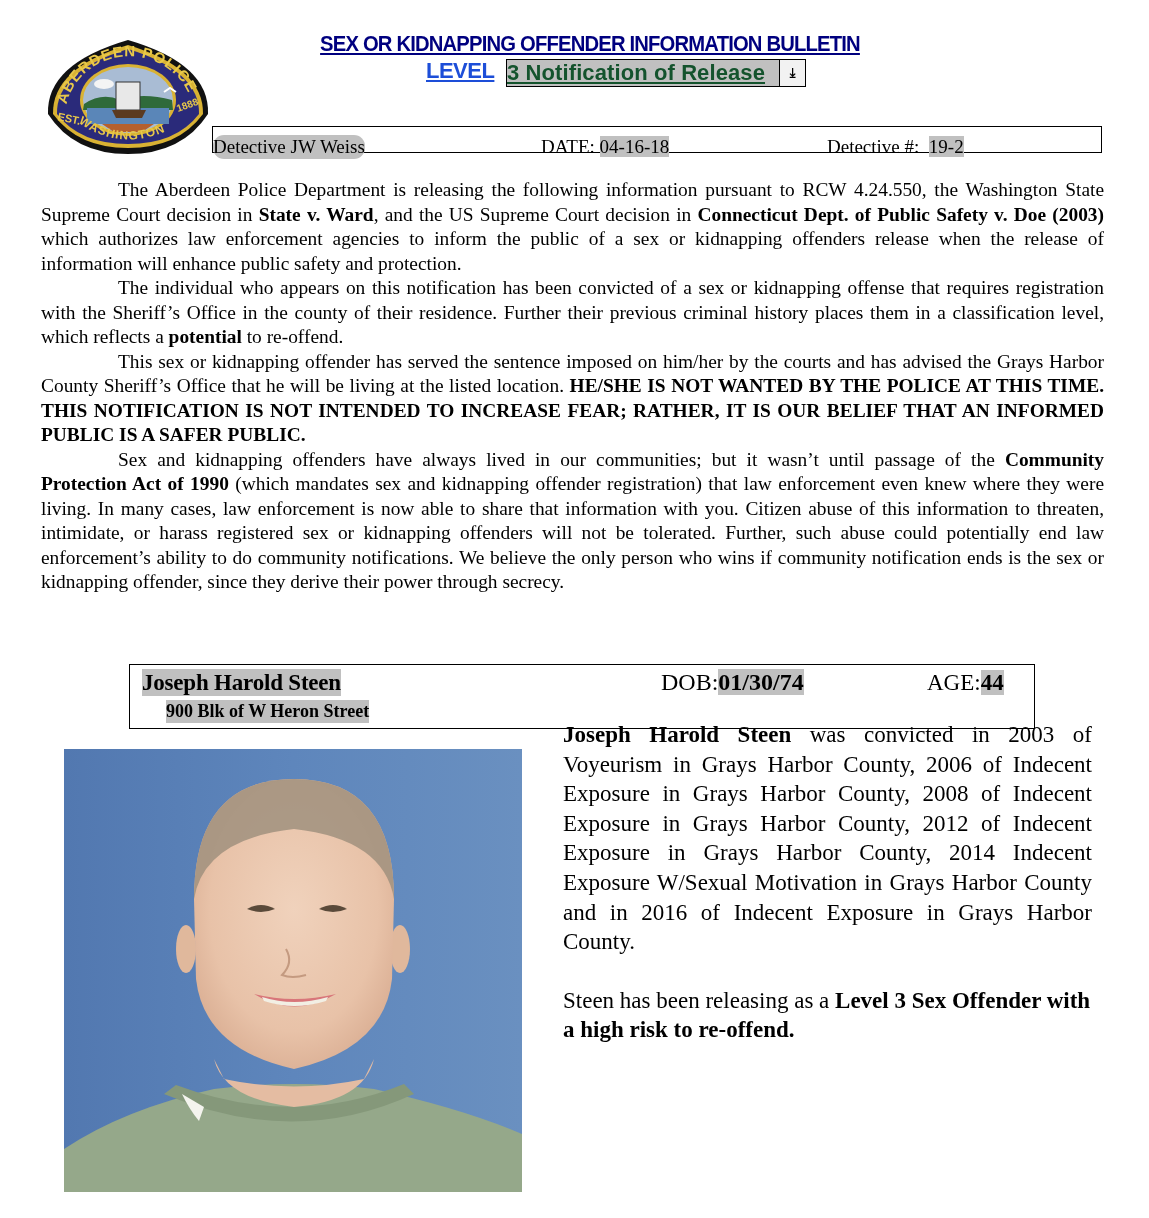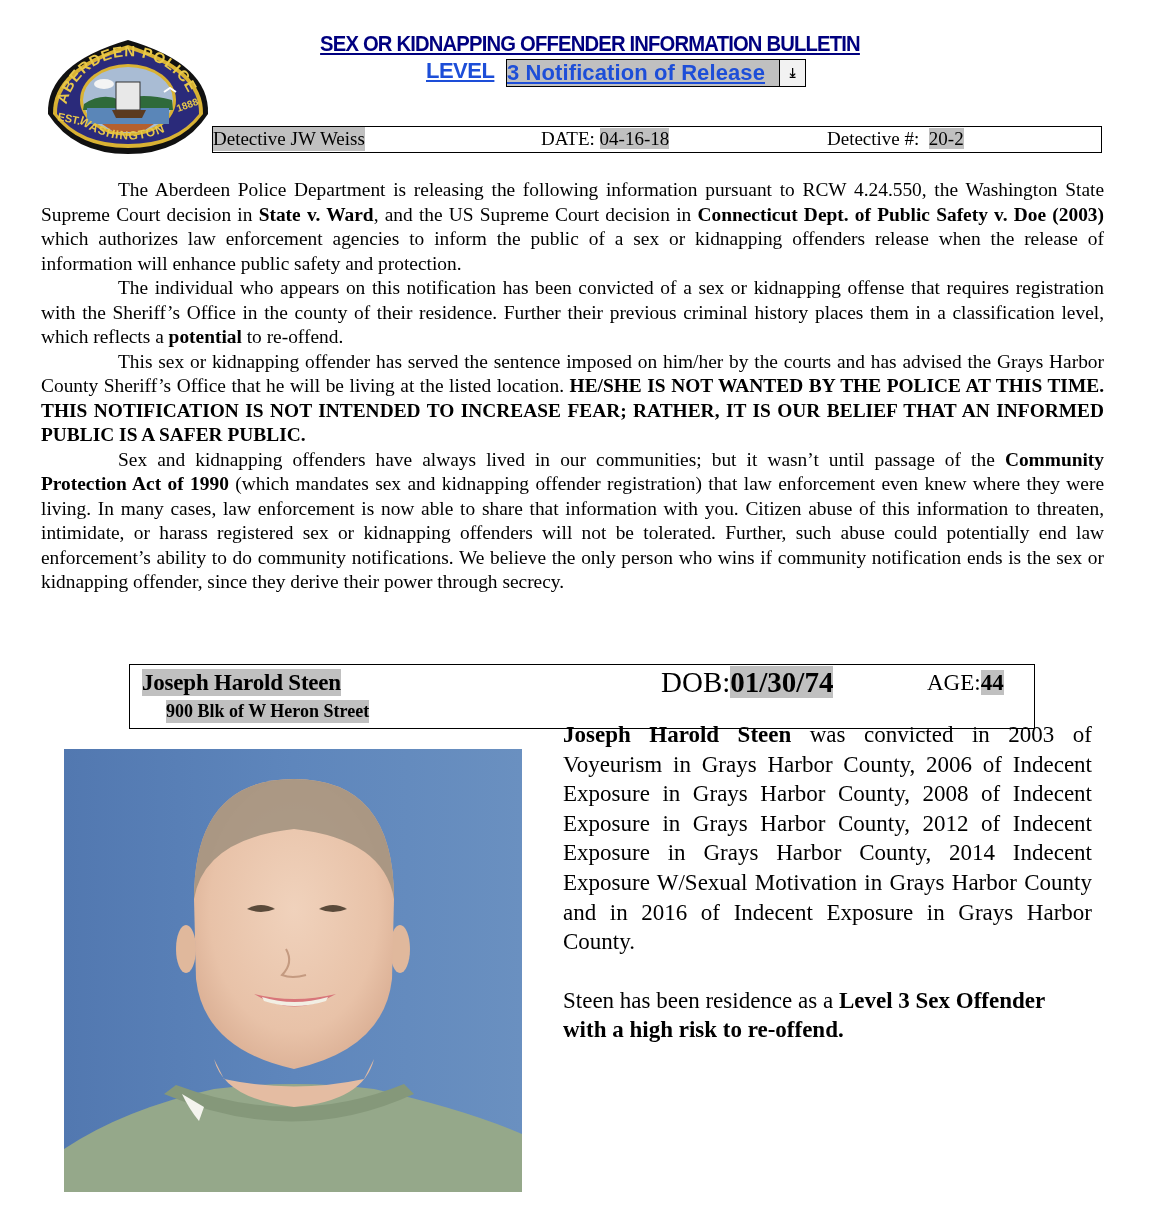--- a/index.html
+++ b/index.html
@@ -23,56 +23,56 @@
     font-size: 22px; color: #1d4ed8; letter-spacing: -0.5px; white-space: nowrap;
   }
   .title2 .lvl { text-decoration: underline; text-underline-offset: 2px; }
   .dropdown {
     left: 506px; top: 59px; width: 300px; height: 28px;
     border: 1.5px solid #000; background: #c0c0c0; box-sizing: border-box;
     overflow: hidden; white-space: nowrap;
   }
   .dropdown .val {
     position: absolute; left: 0; top: 0; font-family: "Liberation Sans", sans-serif;
-    font-weight: bold; font-size: 22px; line-height: 26px; color: #1d4ed8;
+    font-weight: bold; font-size: 22px; line-height: 26px; color: #14532d;
     text-decoration: underline; text-underline-offset: 2px; letter-spacing: 0.1px;
   }
   .dropdown .btn {
     position: absolute; right: -1px; top: -1px; width: 27px; height: 28px;
     background: #f2f2f2; border: 1.5px solid #000; box-sizing: border-box;
     display: flex; align-items: center; justify-content: center;
     font-family: "DejaVu Sans", sans-serif; font-size: 13px; font-weight: bold;
   }
   .hdrbox {
     left: 212px; top: 126px; width: 890px; height: 27px; border: 1.5px solid #000;
     box-sizing: border-box; font-size: 19px; line-height: 24px;
   }
   .hl { background: #c0c0c0; }
-  .hdrbox .f { position: absolute; top: 0; white-space: nowrap; }
+  .hdrbox .f { position: absolute; top: 8px; white-space: nowrap; border-radius: 11px; }
 
   
   .body-text {
     left: 41px; top: 178px; width: 1063px; font-size: 19.4px; line-height: 24.5px;
     text-align: justify;
   }
   .body-text p { margin: 0; text-indent: 77px; }
   .body-text b.u, .body-text .u { text-underline-offset: 2px; }
 
   
   .offbox {
     left: 129px; top: 664px; width: 906px; height: 65px; border: 1.5px solid #000; box-sizing: border-box;
   }
   .offbox .name {
     position: absolute; left: 12px; top: 4px; font-weight: bold; font-size: 23px; line-height: 27px;
     letter-spacing: -0.2px;
   }
   .offbox .addr {
     position: absolute; left: 12px; top: 35px; font-weight: bold; font-size: 18px; line-height: 23px; margin-left: 24px;
   }
-  .offbox .dob { position: absolute; left: 531px; top: 4px; font-size: 29px; line-height: 27px; }
+  .offbox .dob { position: absolute; left: 531px; top: 4px; font-size: 24px; line-height: 27px; }
   .offbox .age { position: absolute; left: 762px; top: 4px; font-size: 23px; line-height: 27px; margin-left: 35px; }
   .offbox .dob b, .offbox .age b { font-weight: bold; }
 
   
   .photo { left: 64px; top: 749px; width: 458px; height: 443px; overflow: hidden; }
 
   
   .desc {
     left: 563px; top: 720px; width: 529px; font-size: 23px; line-height: 29.6px; text-align: justify;
   }
@@ -123,21 +123,21 @@
 </div>
 
 <div class="abs hdrbox">
   <span class="f hl" style="left:0px;">Detective JW Weiss</span>
   <span class="f" style="left:328px;">
     <span>DATE:</span>
     <span class="hl">04-16-18</span>
   </span>
   <span class="f" style="left:614px;">
     <span>Detective #:</span>&nbsp;
-    <span class="hl">20-2</span>
+    <span class="hl">19-2</span>
   </span>
 </div>
 
 <div class="abs body-text">
   <p><span>The Aberdeen Police Department is releasing the following information pursuant to RCW 4.24.550, the Washington State Supreme Court decision in </span><b class="u">State v. Ward</b><span>, and the US Supreme Court decision in </span><b class="u">Connecticut Dept. of Public Safety v. Doe</b><b> (2003)</b><span> which authorizes law enforcement agencies to inform the public of a sex or kidnapping offenders release when the release of information will enhance public safety and protection.</span></p>
   <p><span>The individual who appears on this notification has been convicted of a sex or kidnapping offense that requires registration with the Sheriff’s Office in the county of their residence.  Further their previous criminal history places them in a classification level, which reflects a </span><b class="u">potential</b><span> to re-offend.</span></p>
   <p><span>This sex or kidnapping offender has served the sentence imposed on him/her by the courts and has advised the Grays Harbor County Sheriff’s Office that he will be living at the listed location.  </span><b class="u">HE/SHE IS NOT WANTED BY THE POLICE AT THIS TIME</b><b>.  THIS NOTIFICATION IS NOT INTENDED TO INCREASE FEAR; RATHER, IT IS OUR BELIEF THAT AN INFORMED PUBLIC IS A SAFER PUBLIC.</b></p>
   <p><span>Sex and kidnapping offenders have always lived in our communities; but it wasn’t until passage of the </span><b class="u">Community Protection Act of 1990</b><span> (which mandates sex and kidnapping offender registration) that law enforcement even knew where they were living.  In many cases, law enforcement is now able to share that information with you.  Citizen abuse of this information to threaten, intimidate, or harass registered sex or kidnapping offenders will not be tolerated.  Further, such abuse could potentially end law enforcement’s ability to do community notifications.  We believe the only person who wins if community notification ends is the sex or kidnapping offender, since they derive their power through secrecy.</span></p>
 </div>
 
@@ -174,14 +174,14 @@
     <path d="M 183 160 q 14 -8 28 0 q -14 6 -28 0 z" fill="#5a4a3a"></path>
     <path d="M 255 160 q 14 -8 28 0 q -14 6 -28 0 z" fill="#5a4a3a"></path>
     <path d="M 222 200 q 8 14 -4 26 q 10 4 24 0" stroke="#c49a80" stroke-width="2" fill="none"></path>
     <path d="M 190 245 Q 230 270 272 245 Q 230 255 190 245 Z" fill="#d8767a"></path>
     <path d="M 198 248 Q 230 258 264 248 L 262 252 Q 230 262 200 252 Z" fill="#f2efe4"></path>
   </svg>
 </div>
 
 <div class="abs desc">
   <p><b>Joseph Harold Steen</b><span> was convicted in 2003 of Voyeurism in Grays Harbor County, 2006 of Indecent Exposure in Grays Harbor County, 2008 of Indecent Exposure in Grays Harbor County, 2012 of Indecent Exposure in Grays Harbor County, 2014 Indecent Exposure W/Sexual Motivation in Grays Harbor County and in 2016 of Indecent Exposure in Grays Harbor County.</span></p>
-  <p><span>Steen has been residence as a </span><b>Level 3 Sex Offender with a high risk to re-offend.</b></p>
+  <p><span>Steen has been releasing as a </span><b>Level 3 Sex Offender with a high risk to re-offend.</b></p>
 </div>
 
 </body></html>

